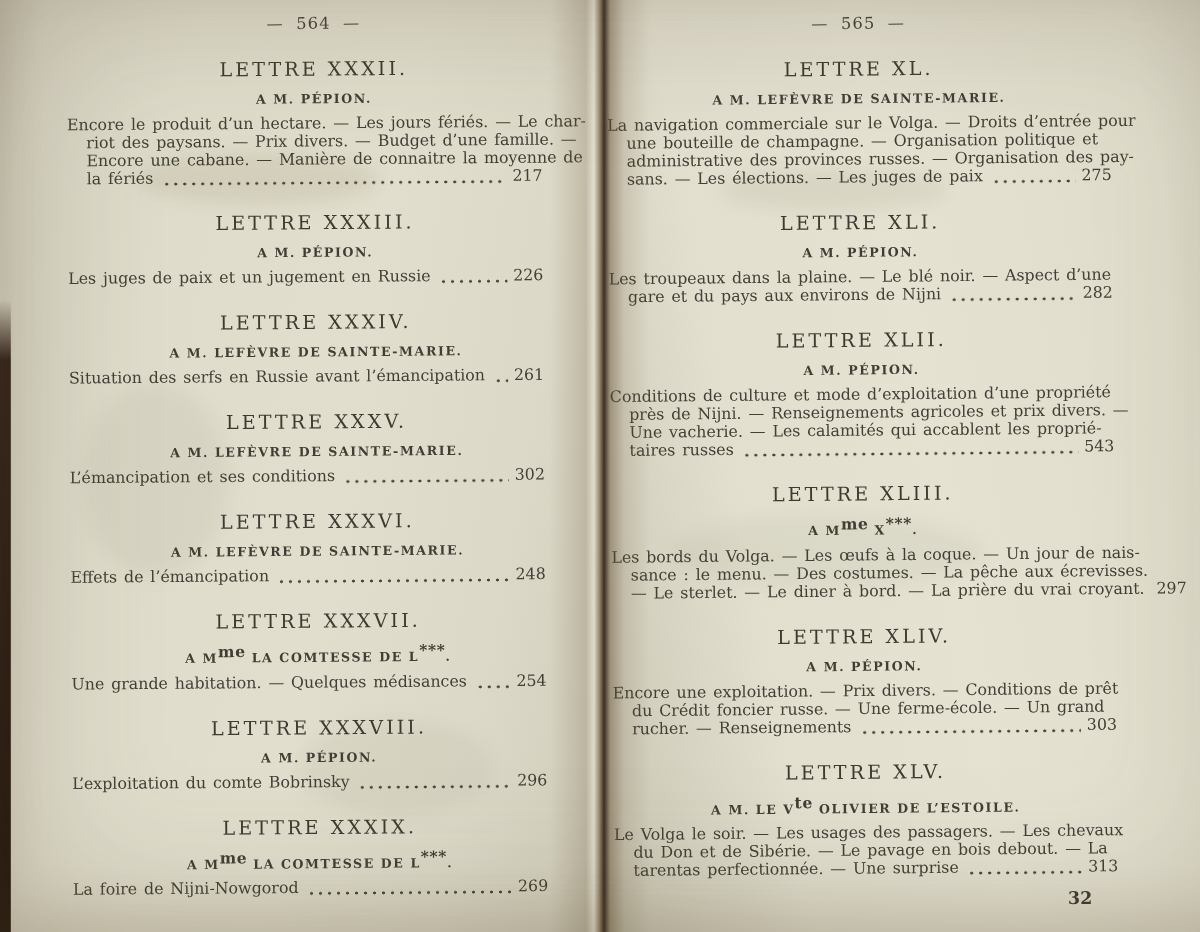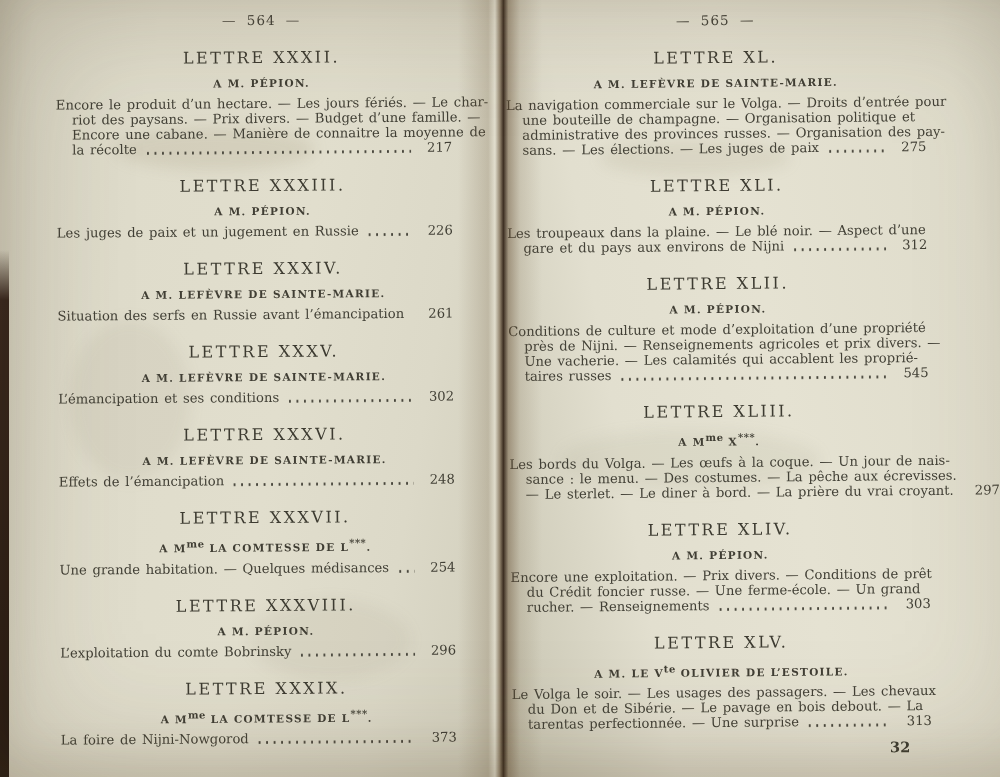--- a/index.html
+++ b/index.html
@@ -81,37 +81,37 @@
   .entry{margin:0;}
   .entry-title{
     margin:21px 0 0 0;text-align:center;font-weight:400;font-size:16px;
     letter-spacing:2.5px;color:#3d3b31;line-height:18px;
   }
   .col.right .entry:first-child .entry-title{margin-top:29px;}
   .addr{
     margin-top:10px;text-align:center;font-size:10.5px;font-weight:bold;
     letter-spacing:1.3px;color:#403e34;line-height:13px;
   }
-  .addr sup{font-size:10px;letter-spacing:.5px;}
+  .addr sup{font-size:13px;letter-spacing:.5px;}
   .summary{margin-top:6px;}
   .sline{
     font-size:13.2px;line-height:15px;color:#424036;word-spacing:1.5px;
     padding-right:44px;white-space:nowrap;
   }
   .col.left .sline{padding-right:16px;}
   .sline.cont{padding-left:16px;}
   .sline.last{display:flex;align-items:baseline;padding-right:0;}
   .sline.last .ltext{flex:0 0 auto;}
   .leader{
     flex:1 1 auto;height:10px;margin:0 5px;align-self:flex-end;
     background-image:radial-gradient(circle,#46443a 1.05px,rgba(0,0,0,0) 1.4px);
     background-size:7.5px 5px;background-position:2px calc(100% - 1px);background-repeat:repeat-x;
   }
   .leader.noleader{background-image:none;}
-  .pnum{flex:0 0 auto;font-size:13.2px;color:#424036;margin-left:11px;}
+  .pnum{flex:0 0 auto;font-size:13.2px;color:#424036;}
   .sig{
     text-align:right;margin:10px 22px 0 0;font-size:14.5px;font-weight:bold;color:#3d3b31;
   }
 </style>
 </head>
 <body>
 
 <div class="photo">
   <div class="sheet left"></div>
   <div class="sheet right"></div>
@@ -125,21 +125,21 @@
   <div class="col left">
     <div class="page-head">— 564 —</div>
   <section class="entry">
         <h3 class="entry-title">LETTRE XXXII.</h3>
         <div class="addr"><span class="aseg">A M. PÉPION.</span></div>
         <div class="summary">
           <div class="sline"><span class="ltext">Encore le produit d’un hectare. — Les jours fériés. — Le char-</span></div>
           <div class="sline cont"><span class="ltext">riot des paysans. — Prix divers. — Budget d’une famille. —</span></div>
           <div class="sline cont"><span class="ltext">Encore une cabane. — Manière de connaitre la moyenne de</span></div>
           <div class="sline cont last">
-            <span class="ltext">la récolte</span>
+            <span class="ltext">la fériés</span>
             <span class="leader"></span>
             <span class="pnum">217</span>
           </div>
         </div>
       </section>
       <section class="entry">
         <h3 class="entry-title">LETTRE XXXIII.</h3>
         <div class="addr"><span class="aseg">A M. PÉPION.</span></div>
         <div class="summary">
           <div class="sline last">
@@ -204,21 +204,21 @@
           </div>
         </div>
       </section>
       <section class="entry">
         <h3 class="entry-title">LETTRE XXXIX.</h3>
         <div class="addr"><span class="aseg">A M</span><sup class="asup">me</sup><span class="aseg"> LA COMTESSE DE L</span><sup class="asup">***</sup><span class="aseg">.</span></div>
         <div class="summary">
           <div class="sline last">
             <span class="ltext">La foire de Nijni-Nowgorod</span>
             <span class="leader"></span>
-            <span class="pnum">373</span>
+            <span class="pnum">269</span>
           </div>
         </div>
       </section>
     </div>
 
   <div class="col right">
     <div class="page-head">— 565 —</div>
   <section class="entry">
         <h3 class="entry-title">LETTRE XL.</h3>
         <div class="addr"><span class="aseg">A M. LEFÈVRE DE SAINTE-MARIE.</span></div>
@@ -234,35 +234,35 @@
         </div>
       </section>
       <section class="entry">
         <h3 class="entry-title">LETTRE XLI.</h3>
         <div class="addr"><span class="aseg">A M. PÉPION.</span></div>
         <div class="summary">
           <div class="sline"><span class="ltext">Les troupeaux dans la plaine. — Le blé noir. — Aspect d’une</span></div>
           <div class="sline cont last">
             <span class="ltext">gare et du pays aux environs de Nijni</span>
             <span class="leader"></span>
-            <span class="pnum">312</span>
+            <span class="pnum">282</span>
           </div>
         </div>
       </section>
       <section class="entry">
         <h3 class="entry-title">LETTRE XLII.</h3>
         <div class="addr"><span class="aseg">A M. PÉPION.</span></div>
         <div class="summary">
           <div class="sline"><span class="ltext">Conditions de culture et mode d’exploitation d’une propriété</span></div>
           <div class="sline cont"><span class="ltext">près de Nijni. — Renseignements agricoles et prix divers. —</span></div>
           <div class="sline cont"><span class="ltext">Une vacherie. — Les calamités qui accablent les proprié-</span></div>
           <div class="sline cont last">
             <span class="ltext">taires russes</span>
             <span class="leader"></span>
-            <span class="pnum">545</span>
+            <span class="pnum">543</span>
           </div>
         </div>
       </section>
       <section class="entry">
         <h3 class="entry-title">LETTRE XLIII.</h3>
         <div class="addr"><span class="aseg">A M</span><sup class="asup">me</sup><span class="aseg"> X</span><sup class="asup">***</sup><span class="aseg">.</span></div>
         <div class="summary">
           <div class="sline"><span class="ltext">Les bords du Volga. — Les œufs à la coque. — Un jour de nais-</span></div>
           <div class="sline cont"><span class="ltext">sance : le menu. — Des costumes. — La pêche aux écrevisses.</span></div>
           <div class="sline cont last">

